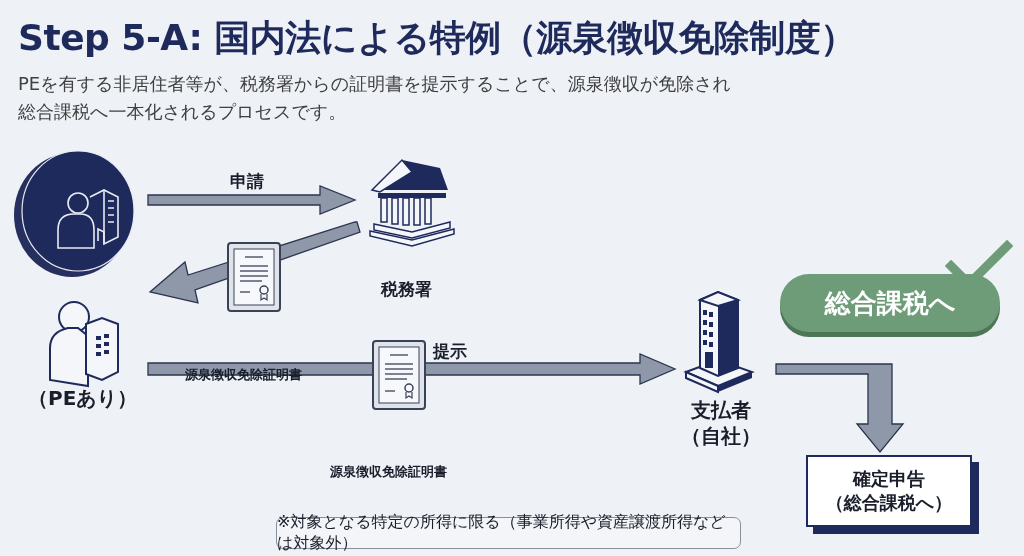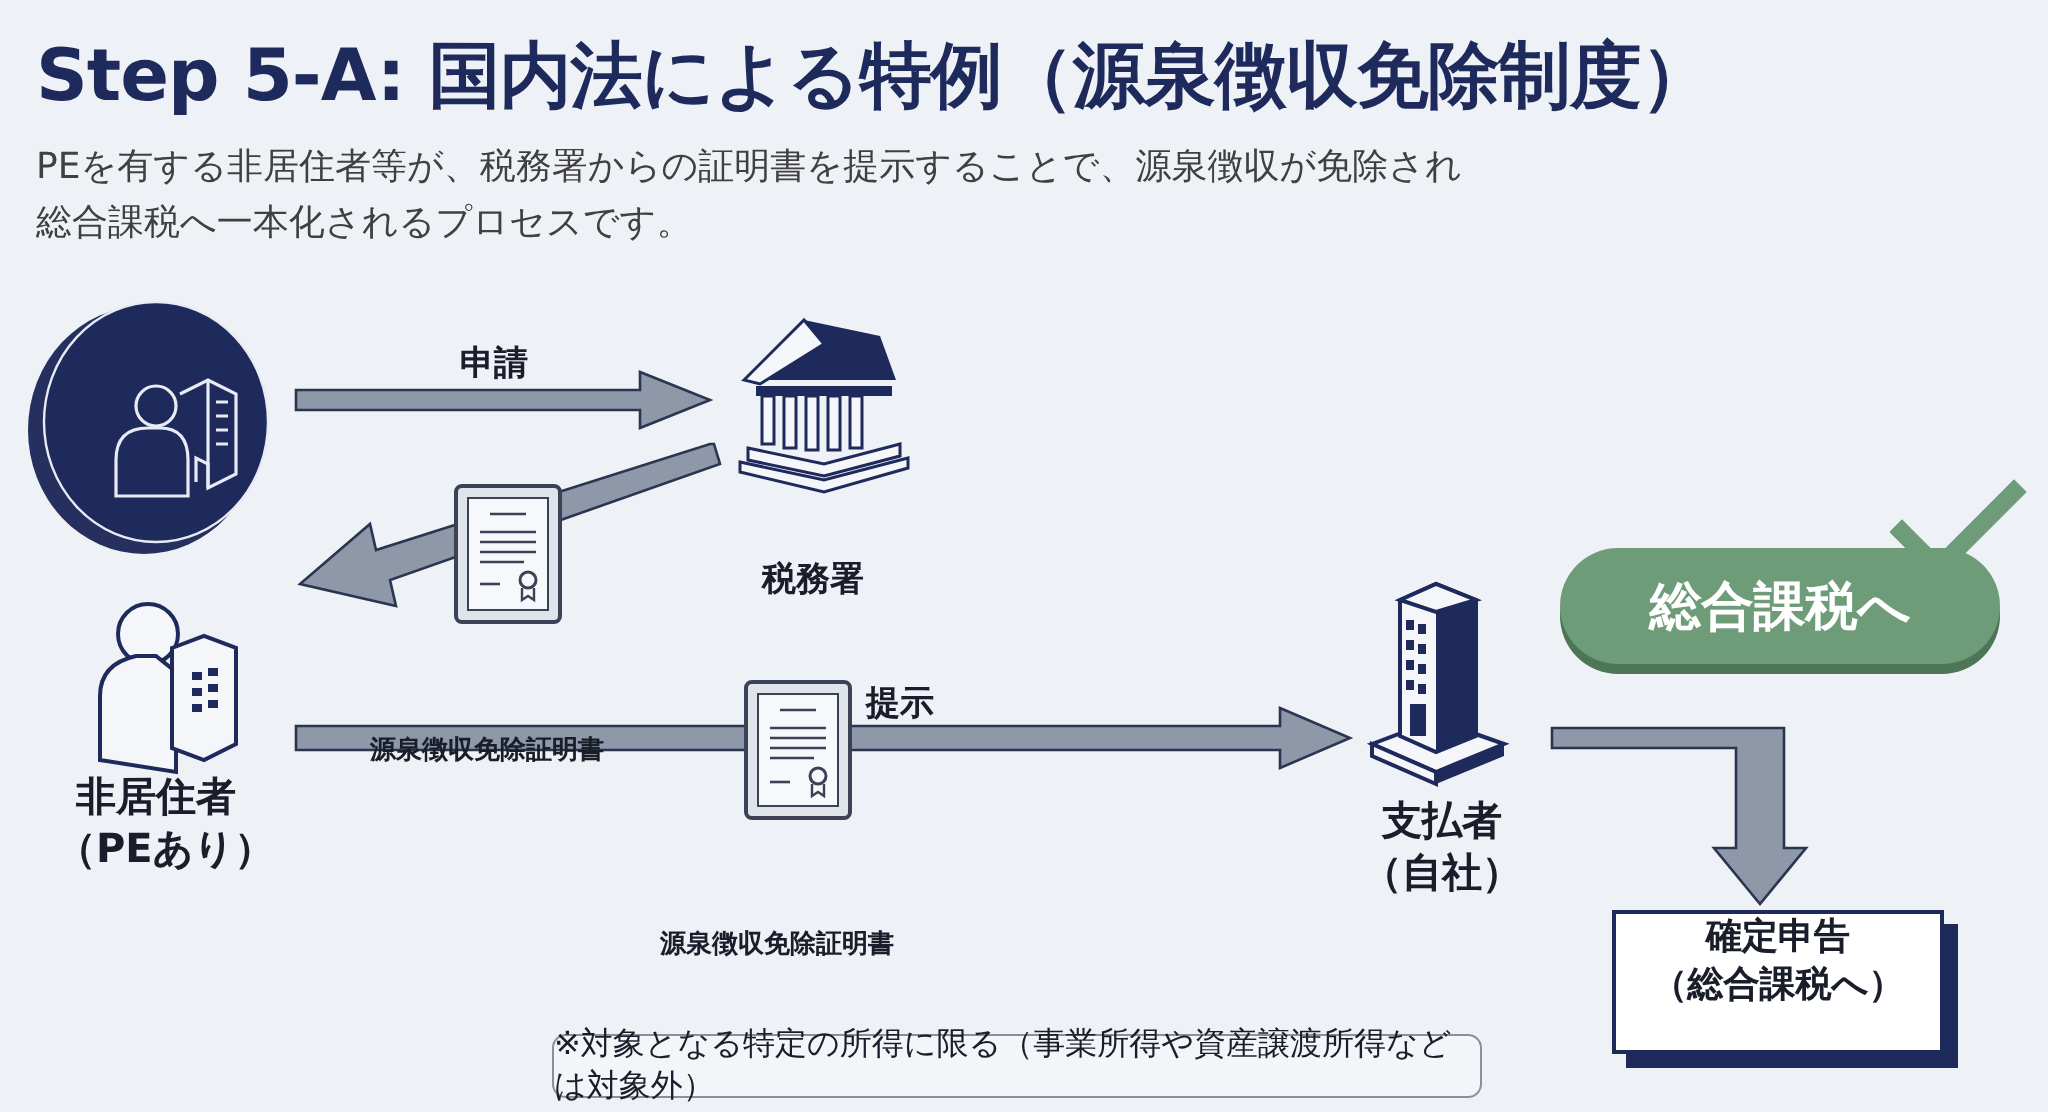--- a/index.html
+++ b/index.html
@@ -30,21 +30,21 @@
     background: #6e9c78; border-radius: 30px;
     box-shadow: 0 5px 0 #4d7656;
     color: #ffffff; font-size: 26px; font-weight: bold;
     display: flex; align-items: center; justify-content: center;
   }
   .check { position: absolute; left: 945px; top: 238px; }
   .result-box {
     position: absolute; left: 806px; top: 455px; width: 162px; height: 68px;
     background: #ffffff; border: 2px solid #1f2a5c;
     box-shadow: 7px 7px 0 #1f2a5c;
-    display: flex; flex-direction: column; align-items: center; 
+    display: flex; flex-direction: column; align-items: center; justify-content: center;
     font-size: 18px; font-weight: bold; line-height: 24px; color: #1a1e2a;
   }
   .note {
     position: absolute; left: 276px; top: 517px; width: 463px; height: 30px;
     border: 1.5px solid #8a8f9c; border-radius: 7px; background: #f3f5f9;
     font-size: 16px; color: #1a1e2a;
     display: flex; align-items: center; justify-content: center;
   }
 </style>
 </head>
@@ -166,21 +166,20 @@
   </g>
 </svg>
 
 <div class="lbl lbl-md" style="left:230px; top:170px;">申請</div>
 <div class="lbl lbl-sm" style="left:185px; top:318px;">源泉徴収免除証明書</div>
 <div class="lbl lbl-md" style="left:381px; top:248px;margin-top:30px;">税務署</div>
 <div class="lbl lbl-md" style="left:433px; top:340px;">提示</div>
 <div class="lbl lbl-sm" style="left:330px; top:415px;">源泉徴収免除証明書</div>
 
 <div class="lbl lbl-lg" style="left:28px; top:385px; width:100px;">
-  <div>非居住者</div>
   <div>（PEあり）</div>
 </div>
 
 <div class="lbl lbl-lg" style="left:676px; top:397px; width:90px;">
   <div>支払者</div>
   <div>（自社）</div>
 </div>
 
 <div class="pill">総合課税へ</div>
 <svg class="check" width="70" height="60" viewBox="0 0 70 60">

